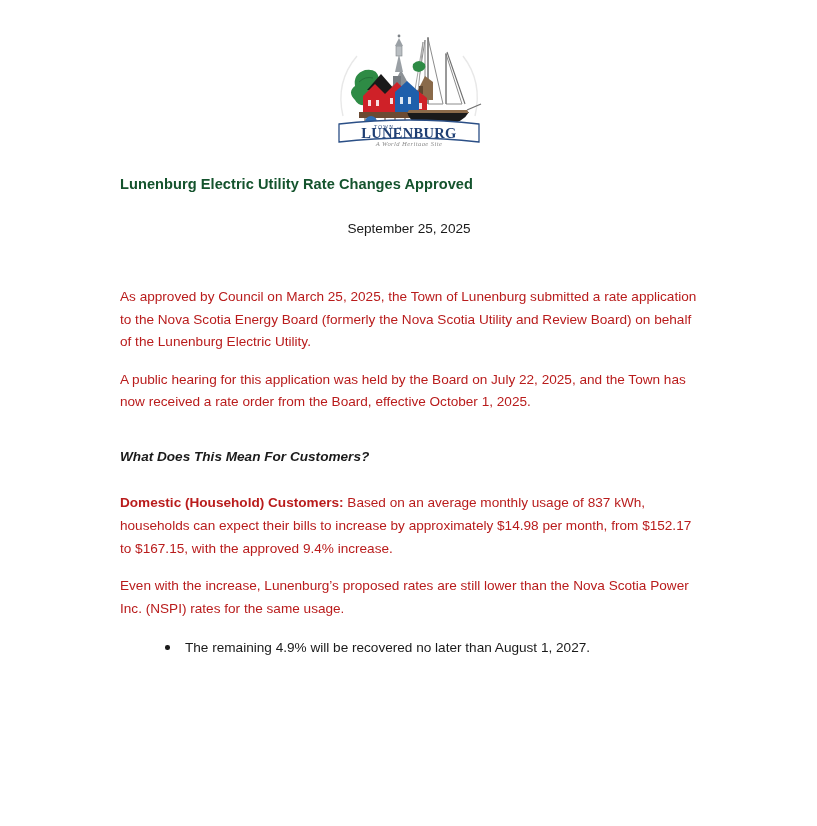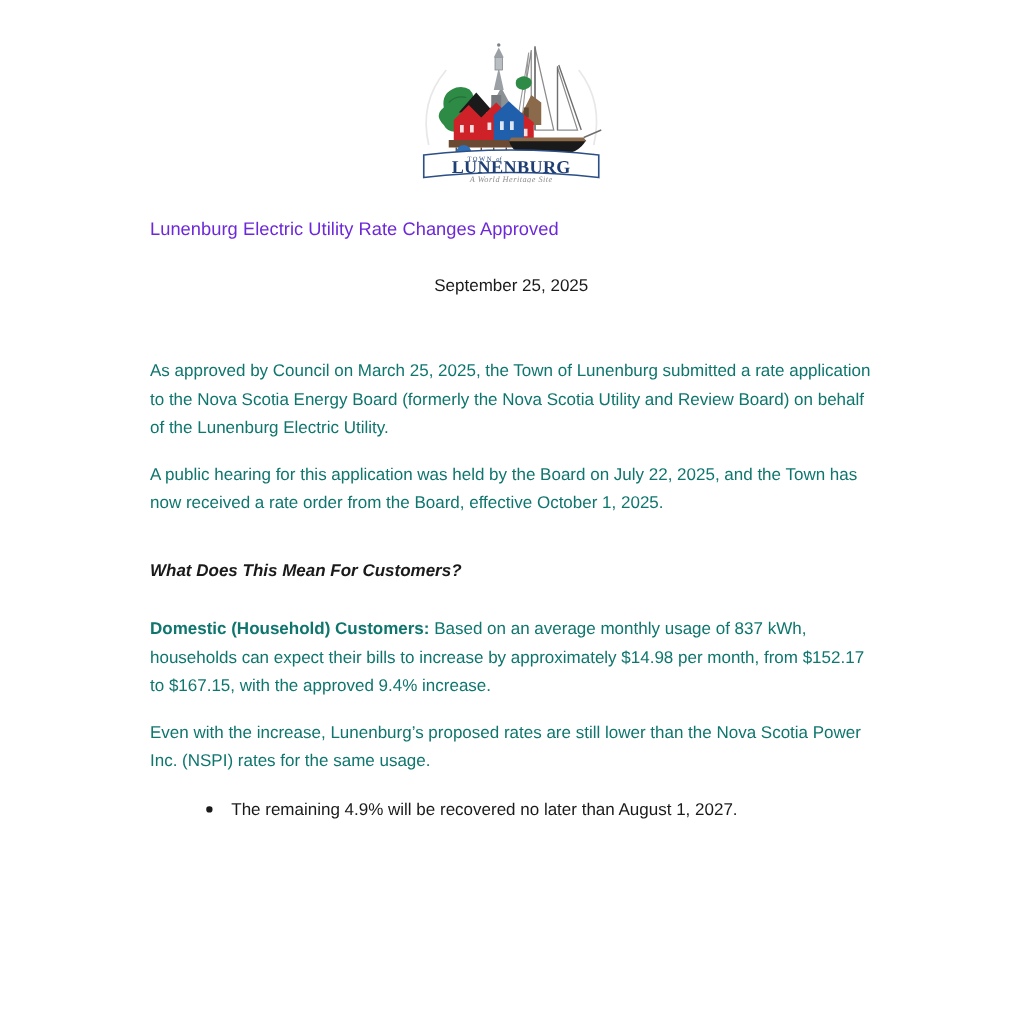--- a/index.html
+++ b/index.html
@@ -40,39 +40,39 @@
   
   .content {
     position: absolute;
     left: 120px;
     top: 175px;
     width: 578px;
   }
 
   .doc-title {
     font-size: 14.6px;
-    font-weight: normal;
-    color: #6d28d9;
+    font-weight: bold;
+    color: #14532d;
     letter-spacing: 0.05px;
     margin: 0 0 25px 0;
     line-height: 1.35;
   }
 
   .doc-date {
     font-size: 13.6px;
     color: #1a1a1a;
     margin: 0 0 48px 0;
     line-height: 1.35;
     text-align: center;
   }
 
   p.para {
     font-size: 13.6px;
     line-height: 22.6px;
-    color: #0f766e;
+    color: #b91c1c;
     margin: 0 0 15px 0;
     text-align: left;
   }
 
   .subhead {
     font-size: 13.6px;
     font-weight: bold;
     font-style: italic;
     color: #1a1a1a;
     margin: 34px 0 26px 0;

